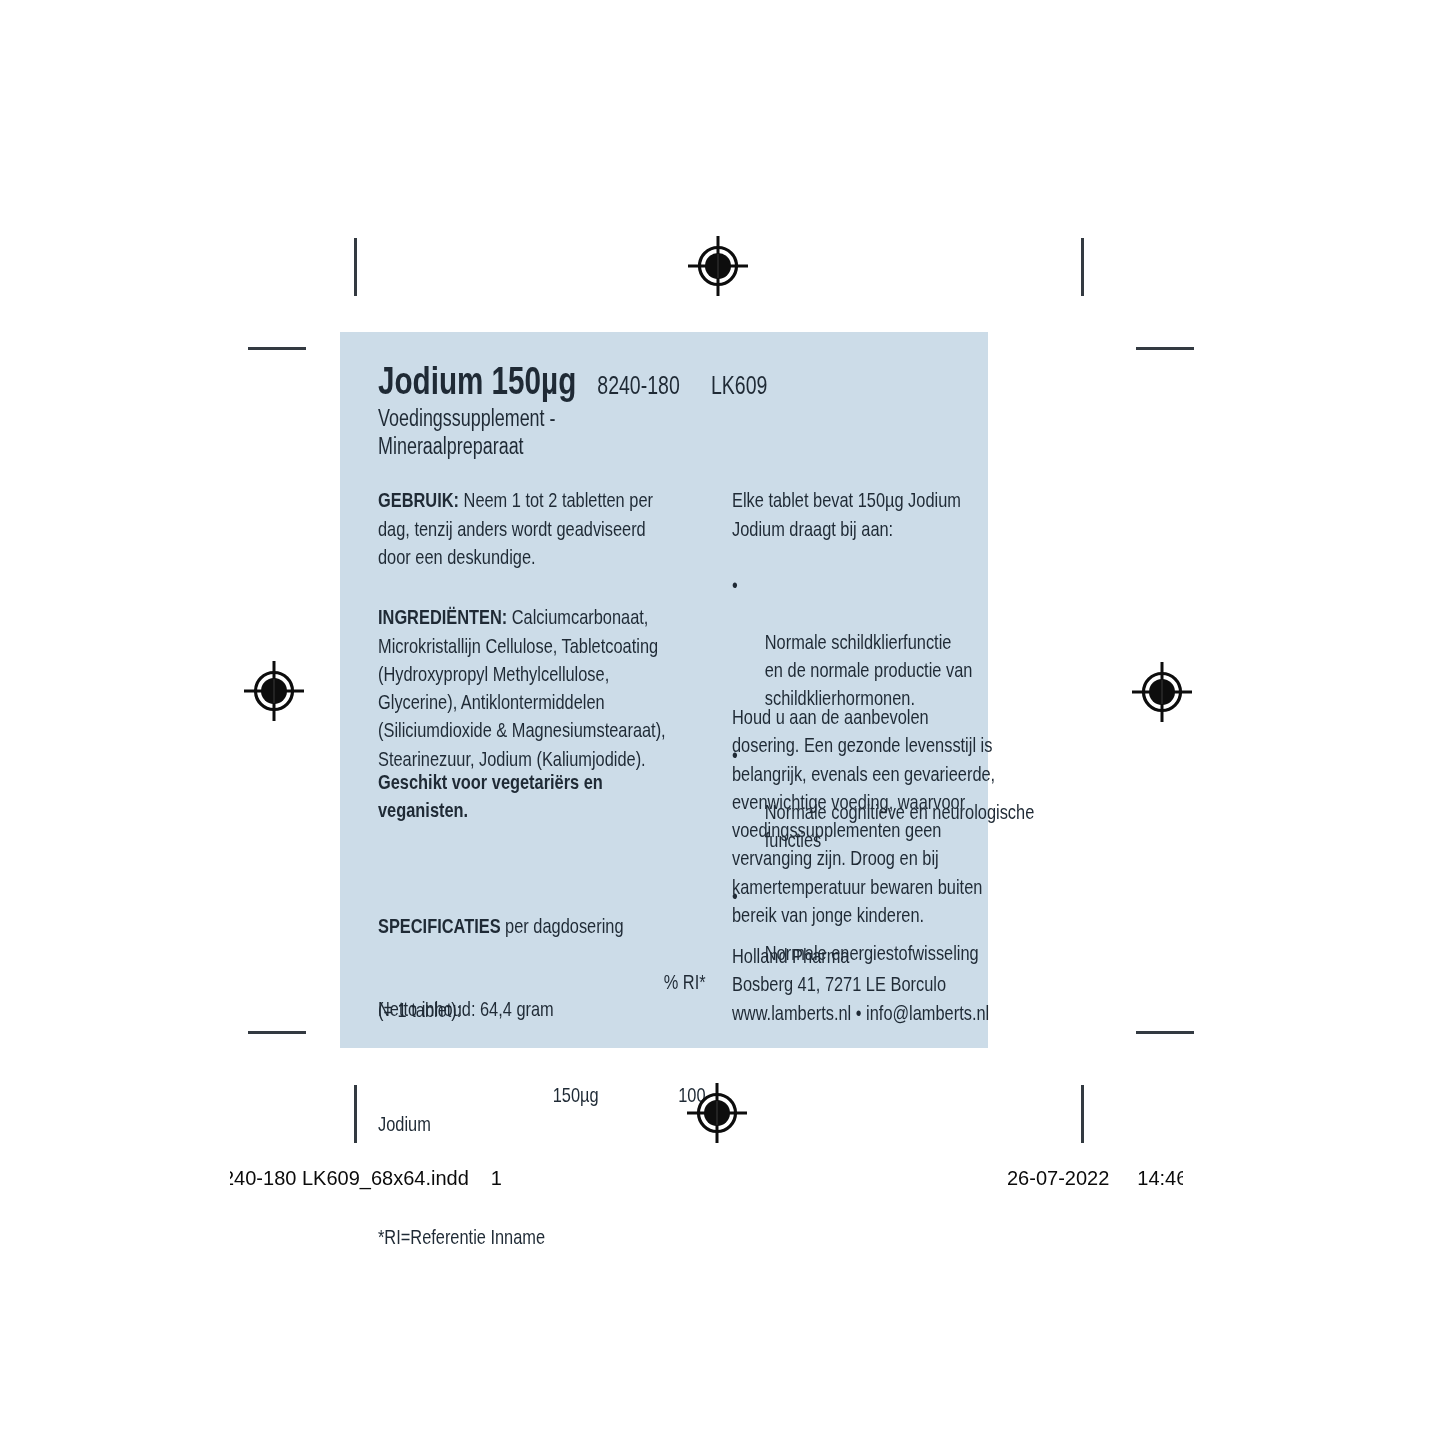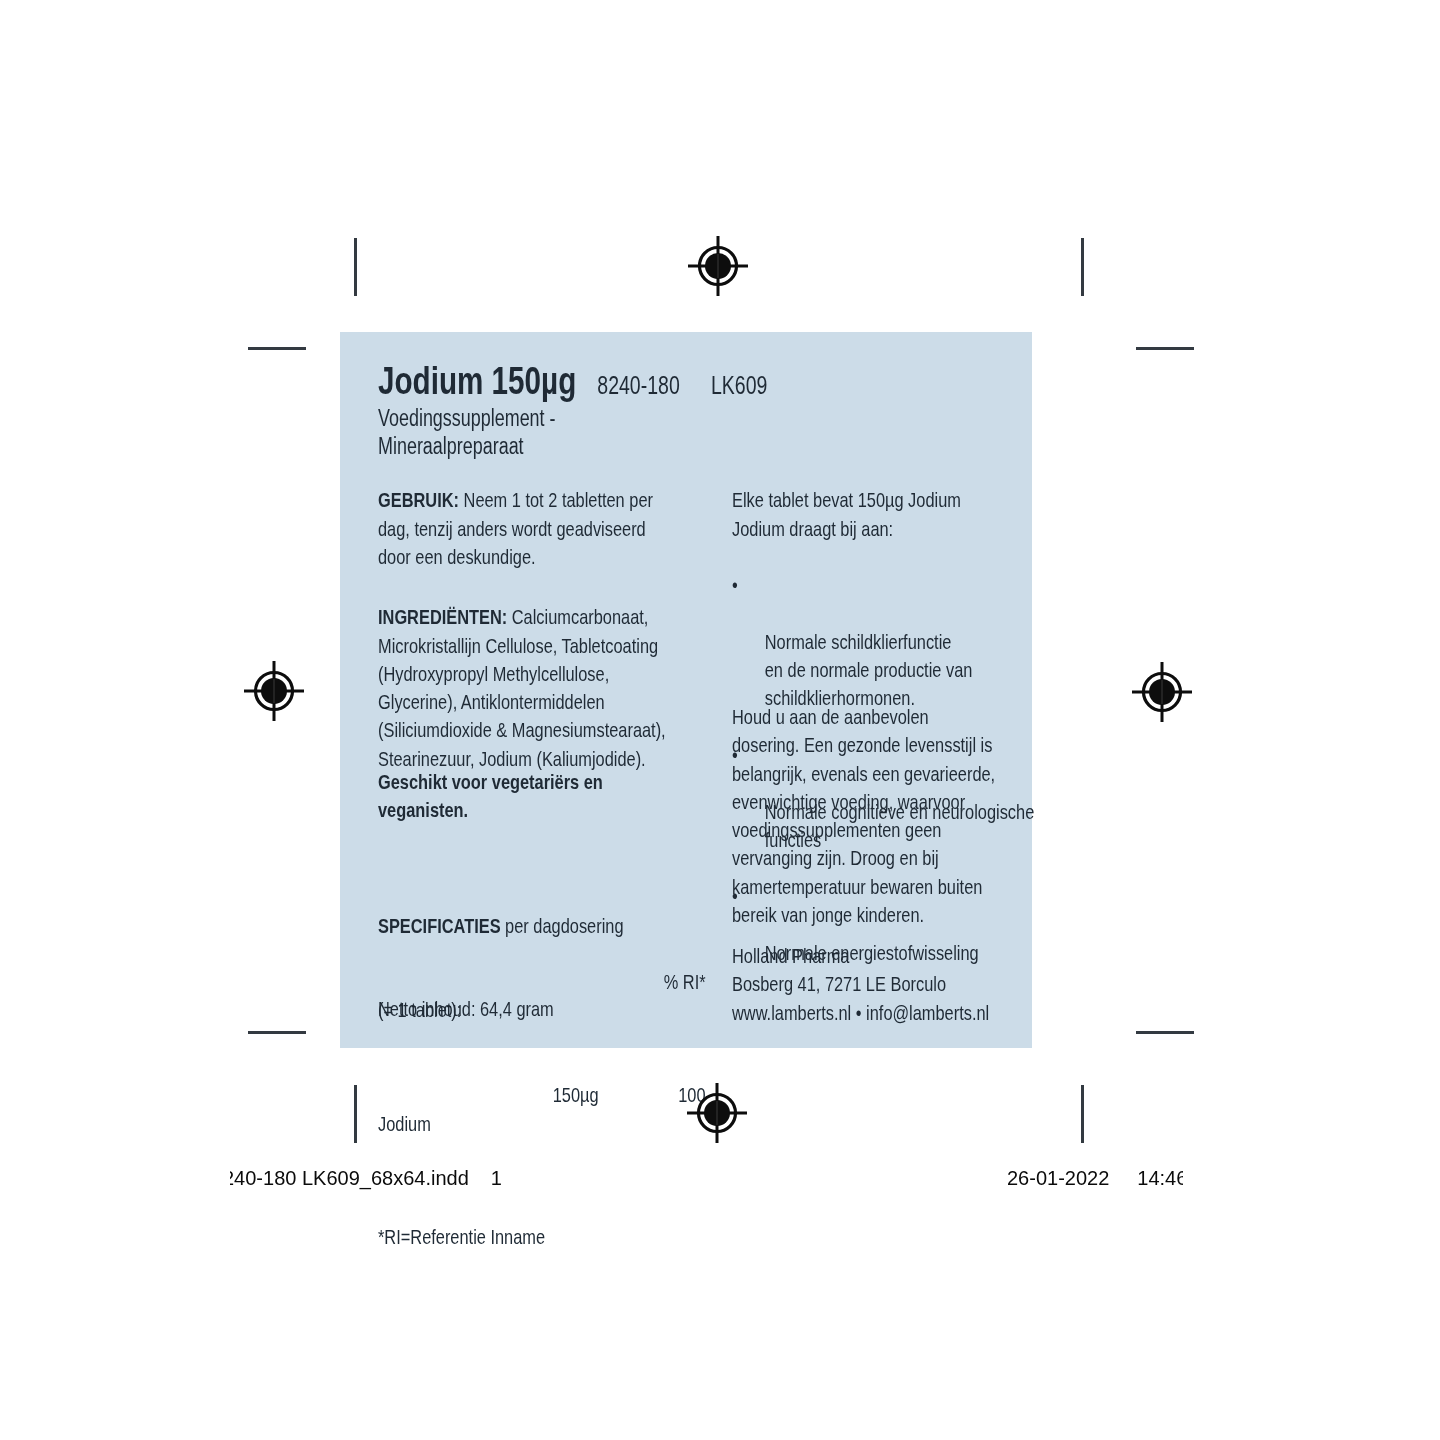--- a/index.html
+++ b/index.html
@@ -1,20 +1,20 @@
 <!DOCTYPE html>
 <html><head>
 <meta charset="utf-8">
 <style>
   html,body{margin:0;padding:0;background:#ffffff;}
   #page{position:relative;width:1440px;height:1440px;background:#ffffff;overflow:hidden;
         font-family:"Liberation Sans",sans-serif;}
 
   
-  #label{position:absolute;left:340px;top:332px;width:648px;height:716px;background:#ccdce8;padding-left:44px;}
+  #label{position:absolute;left:340px;top:332px;width:648px;height:716px;background:#ccdce8;}
 
   .blk{position:absolute;white-space:pre-line;color:#1f2a35;font-size:21px;line-height:28.3px;
        width:420px;transform:scaleX(0.78);transform-origin:0 0;}
   .leftcol{left:38px;}
   .rightcol{left:392px;}
   b,.bold{font-weight:bold;}
 
   
   #title-row{position:absolute;left:38px;top:28px;width:640px;transform:scaleX(0.78);
              transform-origin:0 0;display:flex;align-items:baseline;color:#1c2631;}
@@ -169,16 +169,16 @@
     <circle cx="32" cy="32" r="13" fill="#0d0d0d"></circle>
     <line x1="32" y1="20" x2="32" y2="44" stroke="#3a3a3a" stroke-width="1"></line>
   </svg>
 
   <div id="footer-left" class="footer" style="color: rgb(11, 11, 11);">
     <span id="footer-left-inner">
       <span>240-180 LK609_68x64.indd</span><span id="footer-page">1</span>
     </span>
   </div>
   <div id="footer-right" class="footer" style="color: rgb(11, 11, 11);">
-    <span>26-01-2022</span><span id="footer-time">14:46</span>
+    <span>26-07-2022</span><span id="footer-time">14:46</span>
   </div>
 
 </div>
 
 </body></html>

